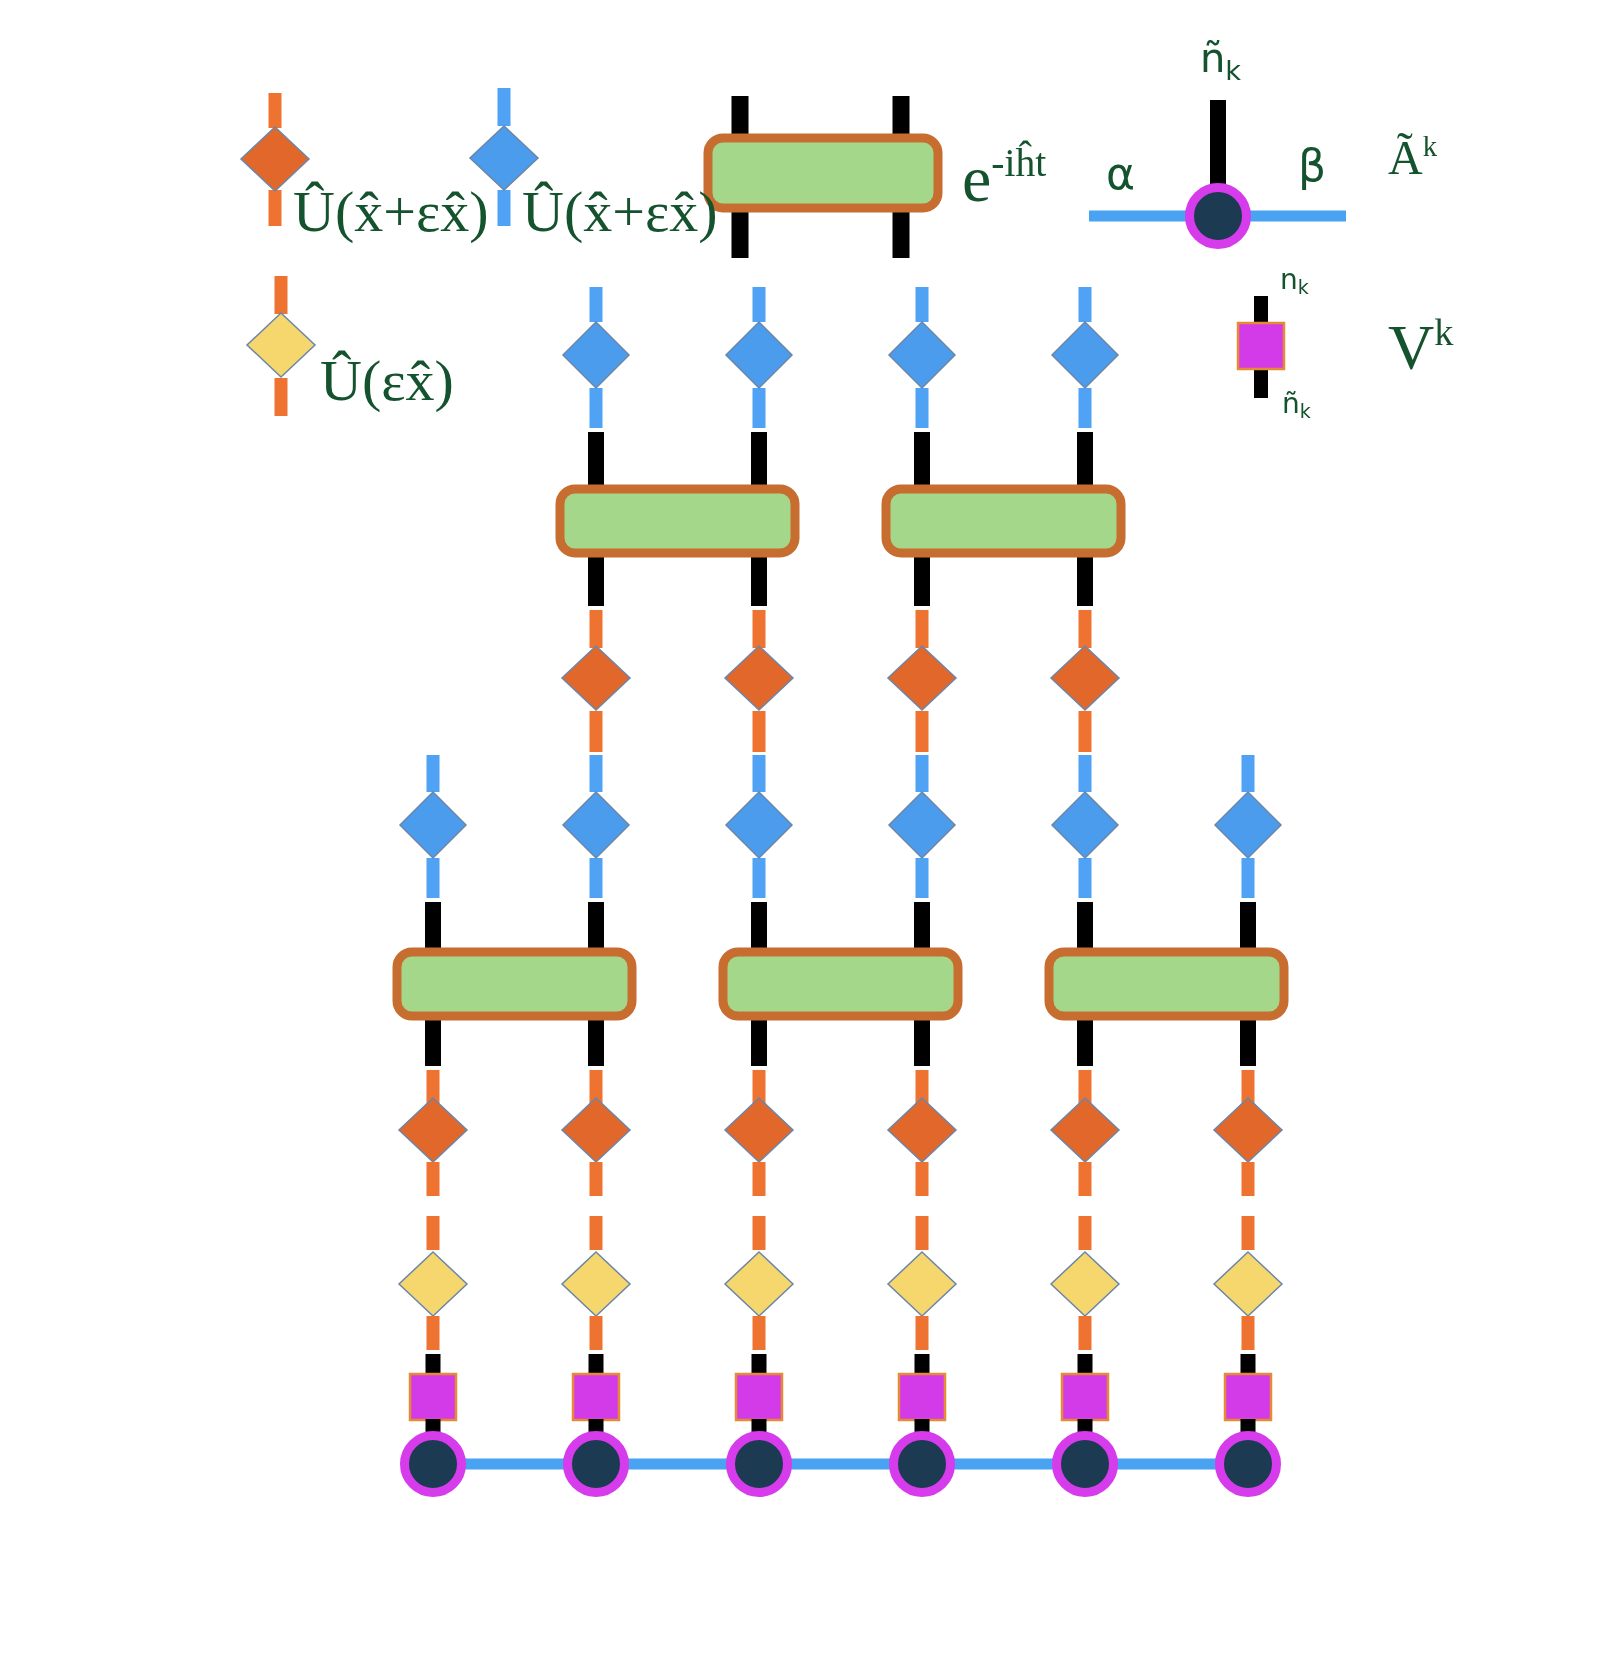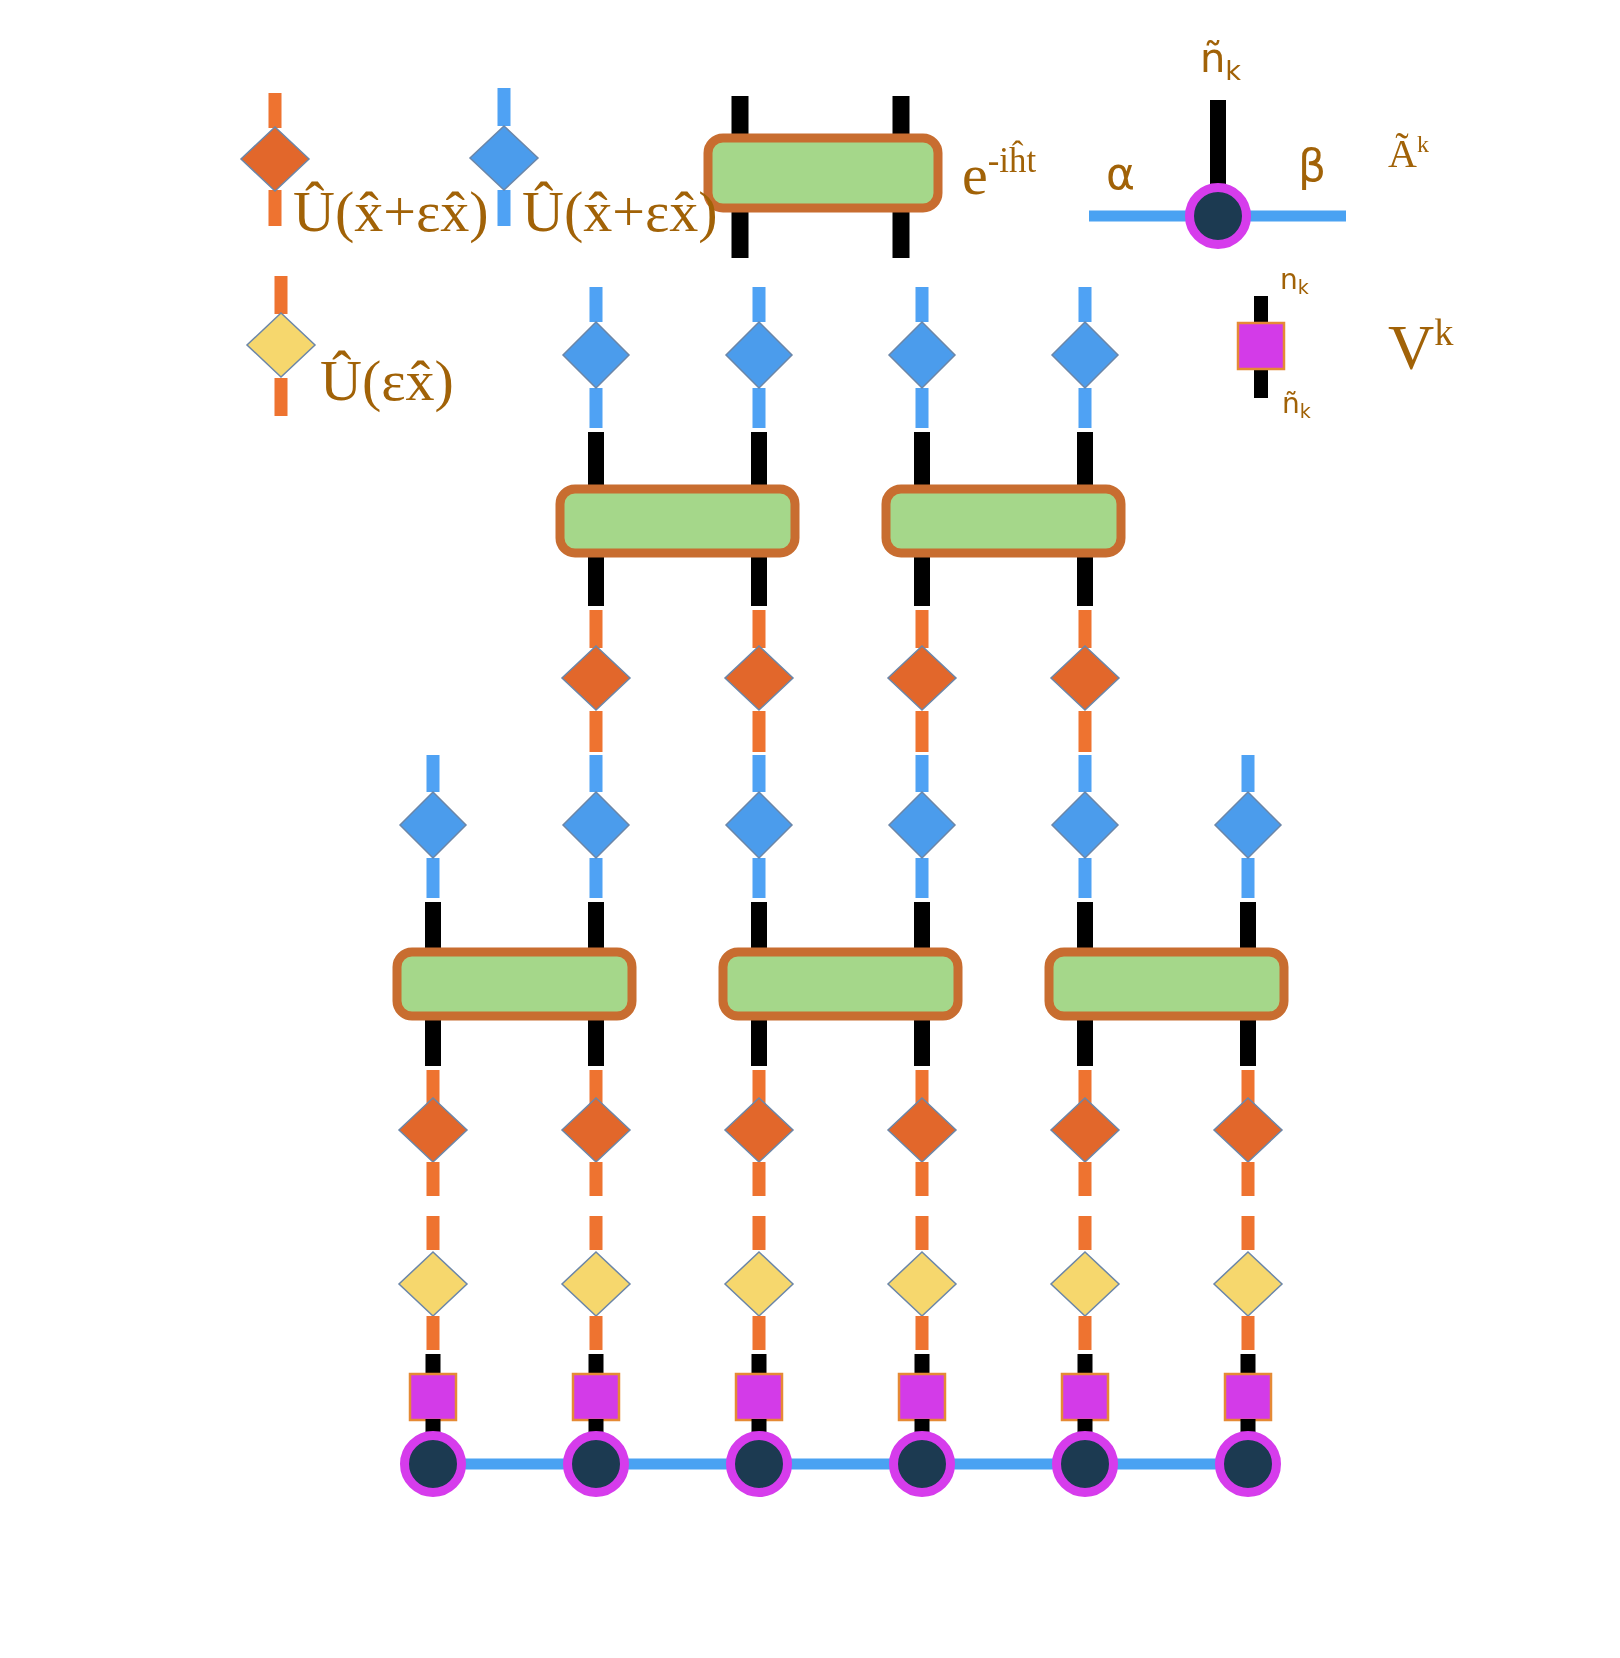--- a/index.html
+++ b/index.html
@@ -1,25 +1,25 @@
 <!DOCTYPE html>
 <html><head>
 <meta charset="utf-8">
 <style>
   html,body{margin:0;padding:0;background:#ffffff;}
   .stage{position:relative;width:1620px;height:1658px;background:#ffffff;overflow:hidden;}
   svg{position:absolute;left:0;top:0;}
-  .lbl{position:absolute;color:#a16207;line-height:1;white-space:nowrap;}
+  .lbl{position:absolute;color:#14532d;line-height:1;white-space:nowrap;}
   .serif{font-family:"Liberation Serif","DejaVu Serif",serif;}
   .sans{font-family:"DejaVu Sans","Liberation Sans",sans-serif;}
   .lbl sup{font-size:60%;vertical-align:0.62em;line-height:0;}
   .lbl sub{font-size:68%;vertical-align:-0.28em;line-height:0;}
   .u-label{font-size:58px;}
-  .gate-label{font-size:58px;}
-  .big-tensor-label{font-size:40px;}
+  .gate-label{font-size:66px;}
+  .big-tensor-label{font-size:48px;}
   .index-label{font-size:44px;}
   .small-index-label{font-size:28px;}
 </style>
 </head>
 <body>
 
 <div class="stage">
 
   <svg id="tn-svg" width="1620" height="1658" viewBox="0 0 1620 1658">
       <rect x="268.5" y="93" width="13" height="35" fill="#EE7330"></rect>

